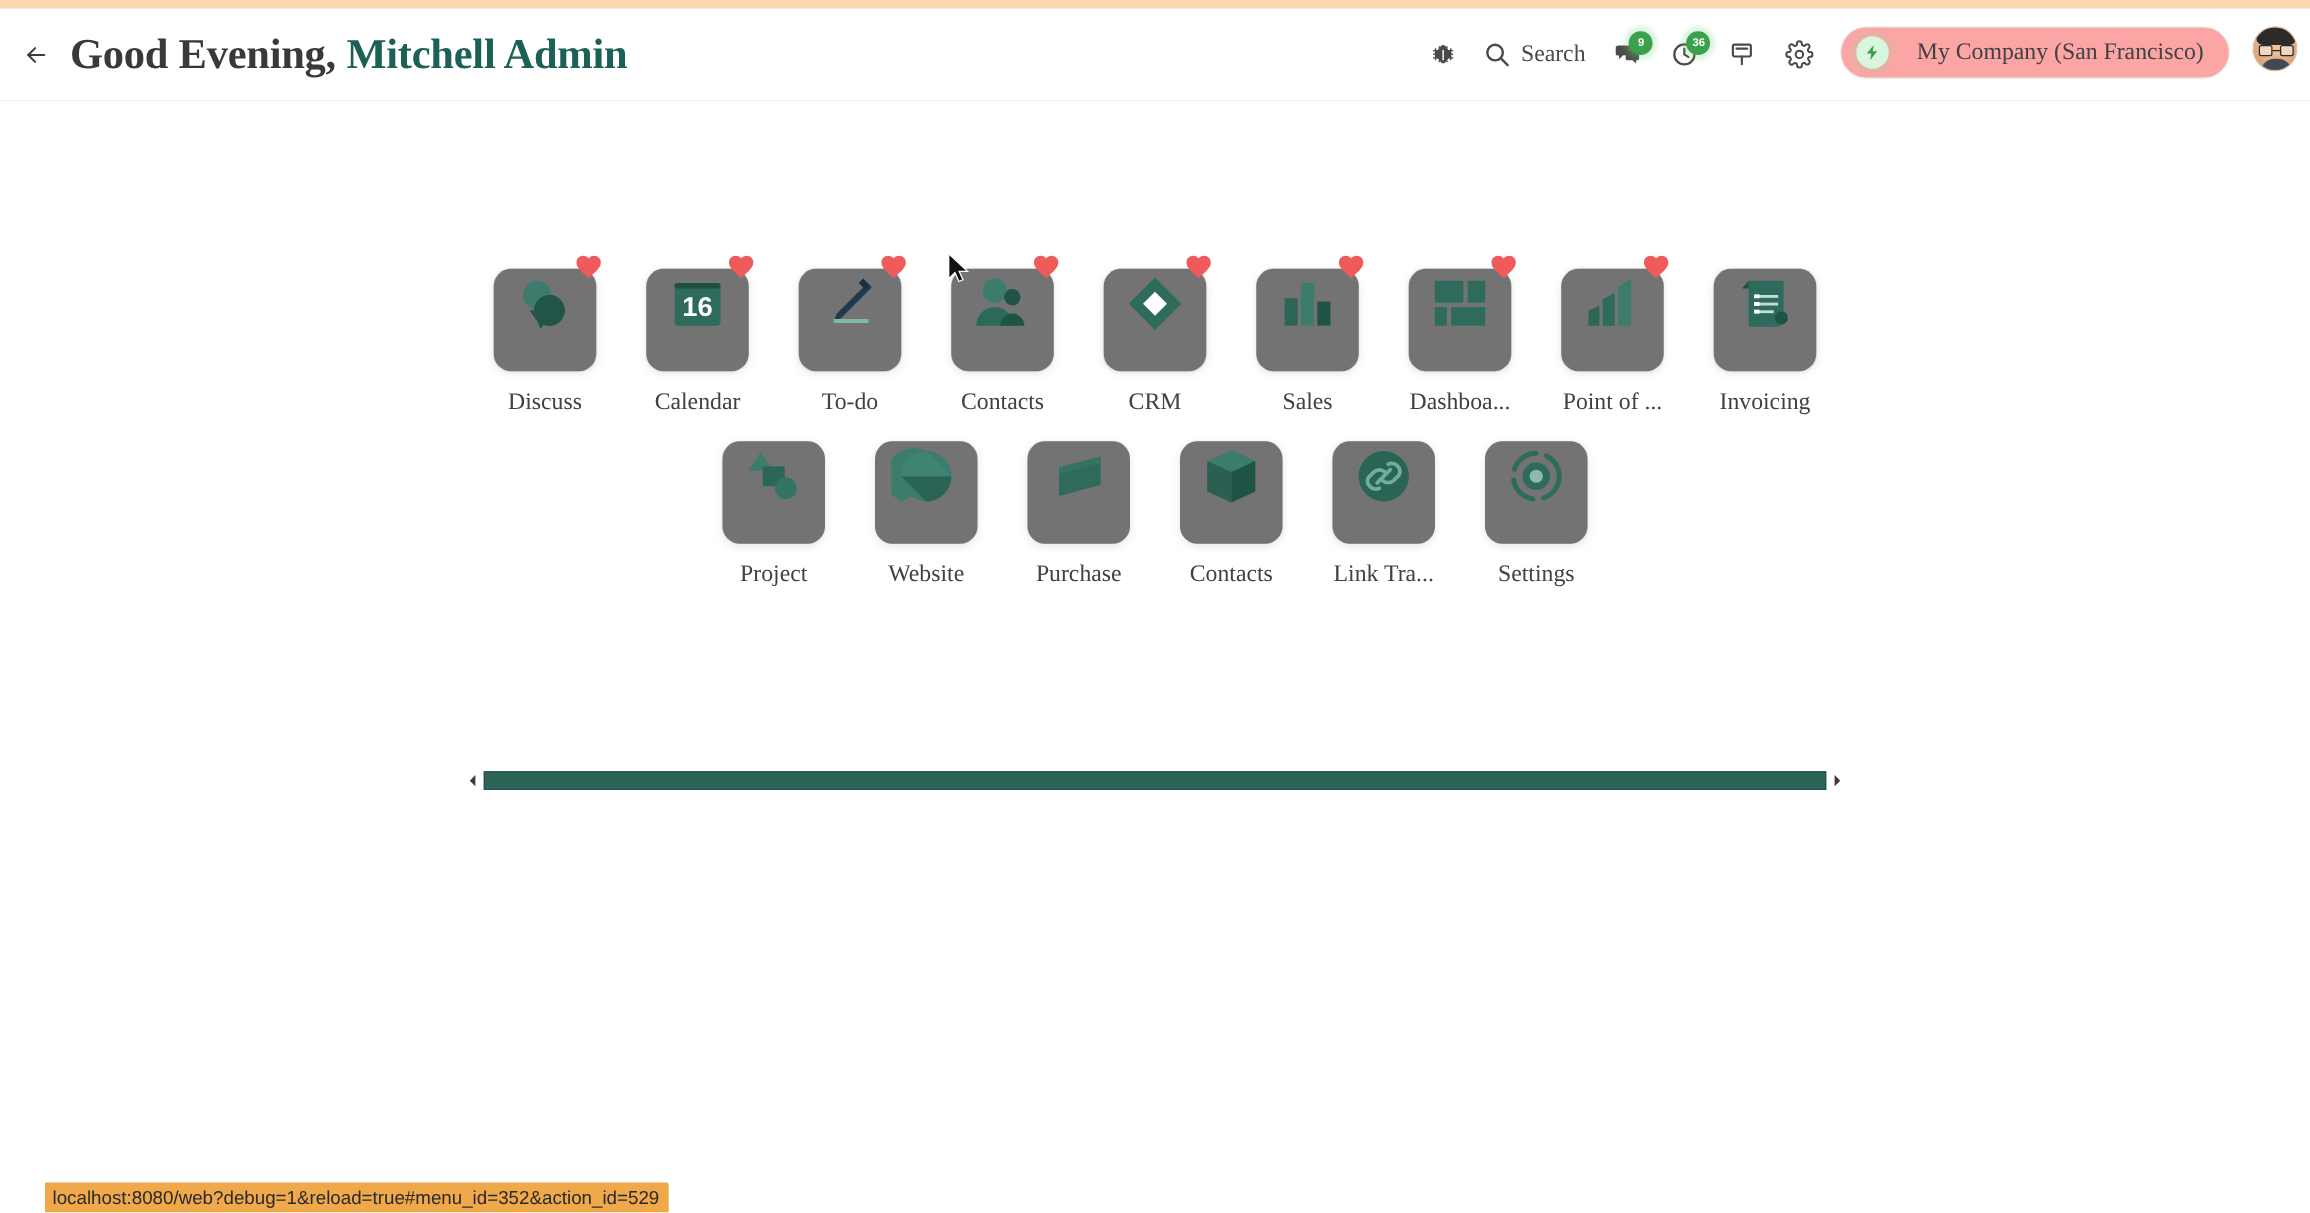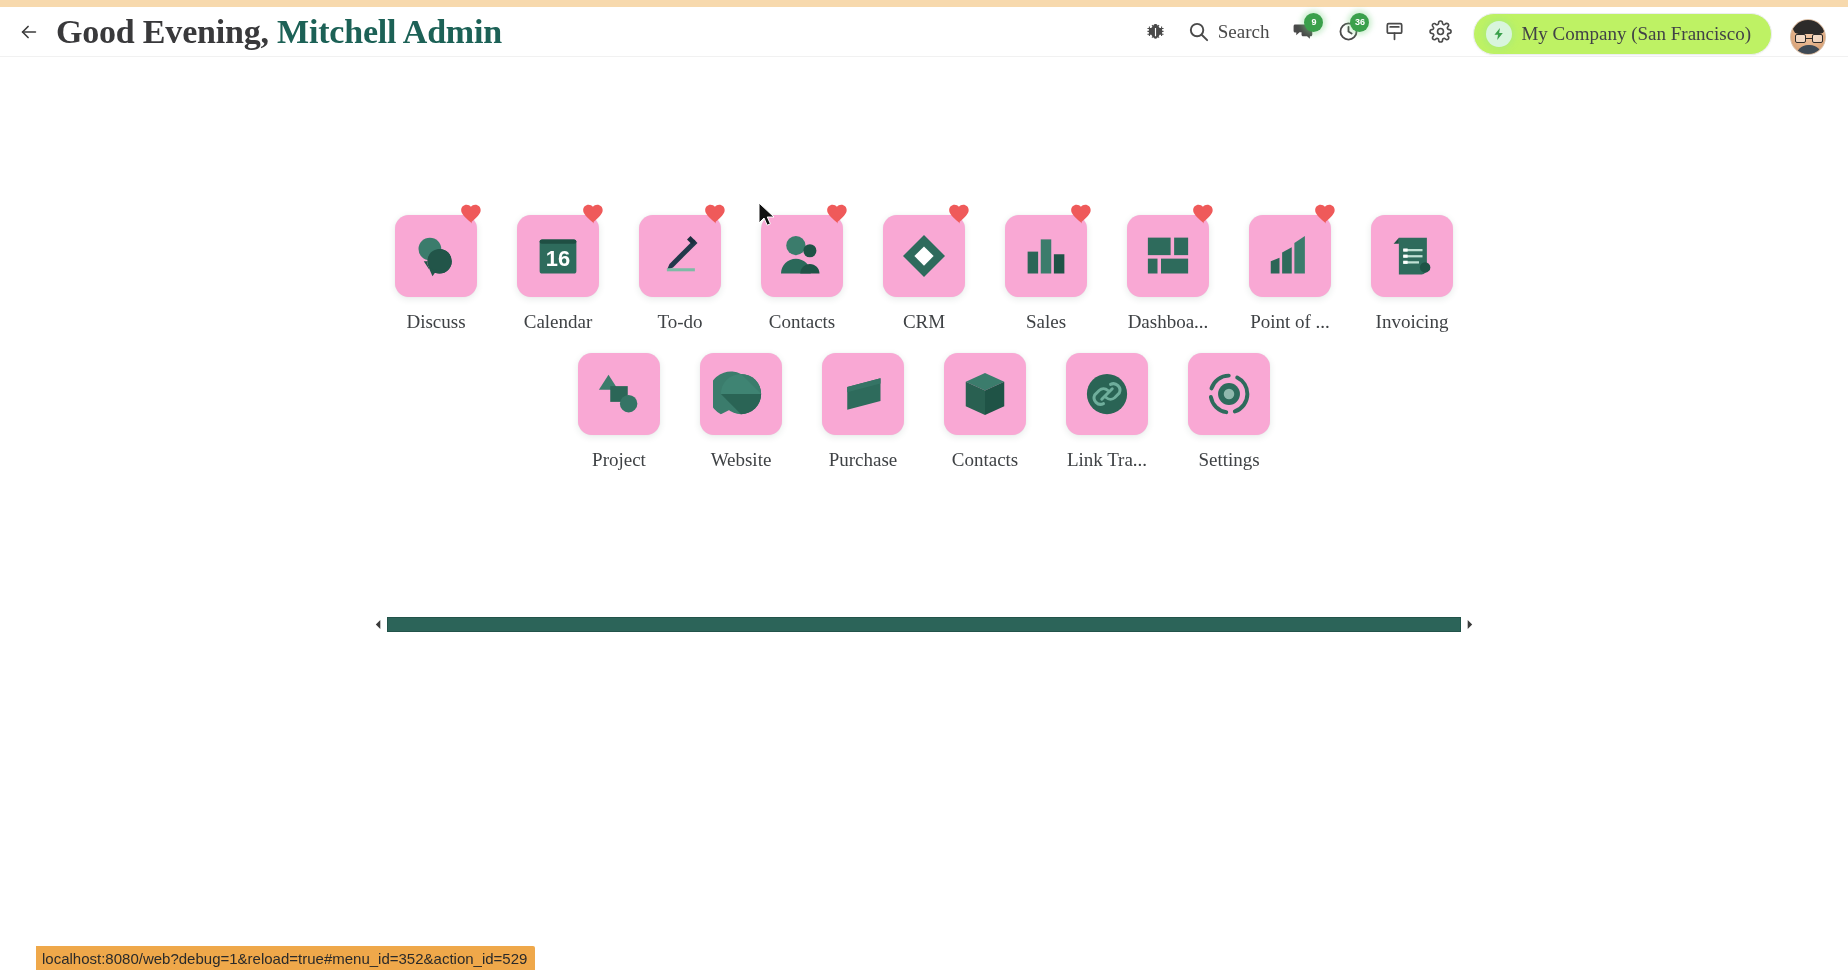--- a/index.html
+++ b/index.html
@@ -14,65 +14,65 @@
   
   .accent-strip {
     position: absolute; top: 0; left: 0;
     width: 1848px; height: 7px;
     background: #f7d9ad;
   }
 
   
   .header {
     position: absolute; top: 7px; left: 0;
-    width: 1848px; height: 50px;
+    width: 1848px; height: 74px;
     display: flex; align-items: center;
     background: #ffffff;
     border-bottom: 1px solid #f1f1f1;
   }
   .back-btn {
     width: 46px; height: 46px; margin-left: 6px;
     display: flex; align-items: center; justify-content: center;
     color: #3b3b3b; cursor: pointer;
   }
   .back-btn svg { width: 22px; height: 22px; }
 
   .greeting {
     font-size: 34px; font-weight: 700; letter-spacing: -0.2px;
     color: #39393b; white-space: nowrap; margin-left: 4px;
   }
   .greeting .user { color: #1c6156; }
 
   .header-spacer { flex: 1 1 auto; }
 
-  .sys-tray { display: flex; align-items: flex-end; gap: 0px; padding-right: 12px; }
+  .sys-tray { display: flex; align-items: flex-start; gap: 0px; }
   .tray-btn {
     position: relative; height: 46px; min-width: 46px;
     display: flex; align-items: center; justify-content: center;
     color: #4a4a4a; cursor: pointer; padding: 0 8px;
   }
   .tray-btn svg { width: 23px; height: 23px; display:block; }
   .tray-btn.search { gap: 8px; padding-right: 10px; }
   .tray-btn.search .lbl { font-size: 19px; color: #4a4a4a; }
   .badge {
     position: absolute; top: 4px; right: 2px;
     min-width: 19px; height: 19px; padding: 0 3px;
     border-radius: 50%;
     background: #3aa04b;
     color: #fff; font-size: 9px; line-height: 19px; text-align: center;
     font-family: "Liberation Sans", sans-serif; font-weight: 700;
     box-shadow: 0 0 5px 3px rgba(120,210,130,.35);
   }
   .badge.wide { border-radius: 10px; }
 
   .company-pill {
-    display: flex; align-items: center; gap: 9px;
+    display: flex; align-items: center; gap: 22px;
     height: 42px; padding: 0 20px 0 12px;
     border: 1px solid #eceef0; border-radius: 21px;
-    background: #bef264; cursor: pointer; margin-left: 10px;
+    background: #fca5a5; cursor: pointer; margin-left: 10px;
     box-shadow: 0 1px 2px rgba(0,0,0,.03);
   }
   .bolt-circle {
     width: 26px; height: 26px; border-radius: 50%;
     background: #d8f5dd;
     display: flex; align-items: center; justify-content: center;
     box-shadow: 0 0 6px 2px rgba(140,225,155,.35);
   }
   .bolt-circle svg { width: 14px; height: 14px; }
   .company-name { font-size: 19px; color: #414246; white-space: nowrap; }
@@ -124,23 +124,23 @@
   .app-row {
     display: flex; justify-content: center; flex-wrap: nowrap;
   }
   .app {
     width: 122px; display: flex; flex-direction: column; align-items: center;
     cursor: pointer; position: relative; margin-bottom: 20px;
   }
   .app-tile {
     position: relative;
     width: 82px; height: 82px; border-radius: 14px;
-    background: #f9a8d4;
+    background: #737373;
     box-shadow: 0 2px 7px rgba(40,60,55,.11), 0 0 1px rgba(40,60,55,.10);
-    display: flex; align-items: center; justify-content: center;
+    display: flex; align-items: flex-start; justify-content: center;
   }
   .app-tile svg { width: 56px; height: 56px; display: block; }
   .heart {
     position: absolute; top: -14px; right: -8px; width: 26px; height: 26px;
     color: #ef5a5a;
   }
   .heart svg { width: 26px; height: 26px; }
   .app-label {
     margin-top: 14px; font-size: 19px; color: #3f4245;
     white-space: nowrap; text-align: center;

